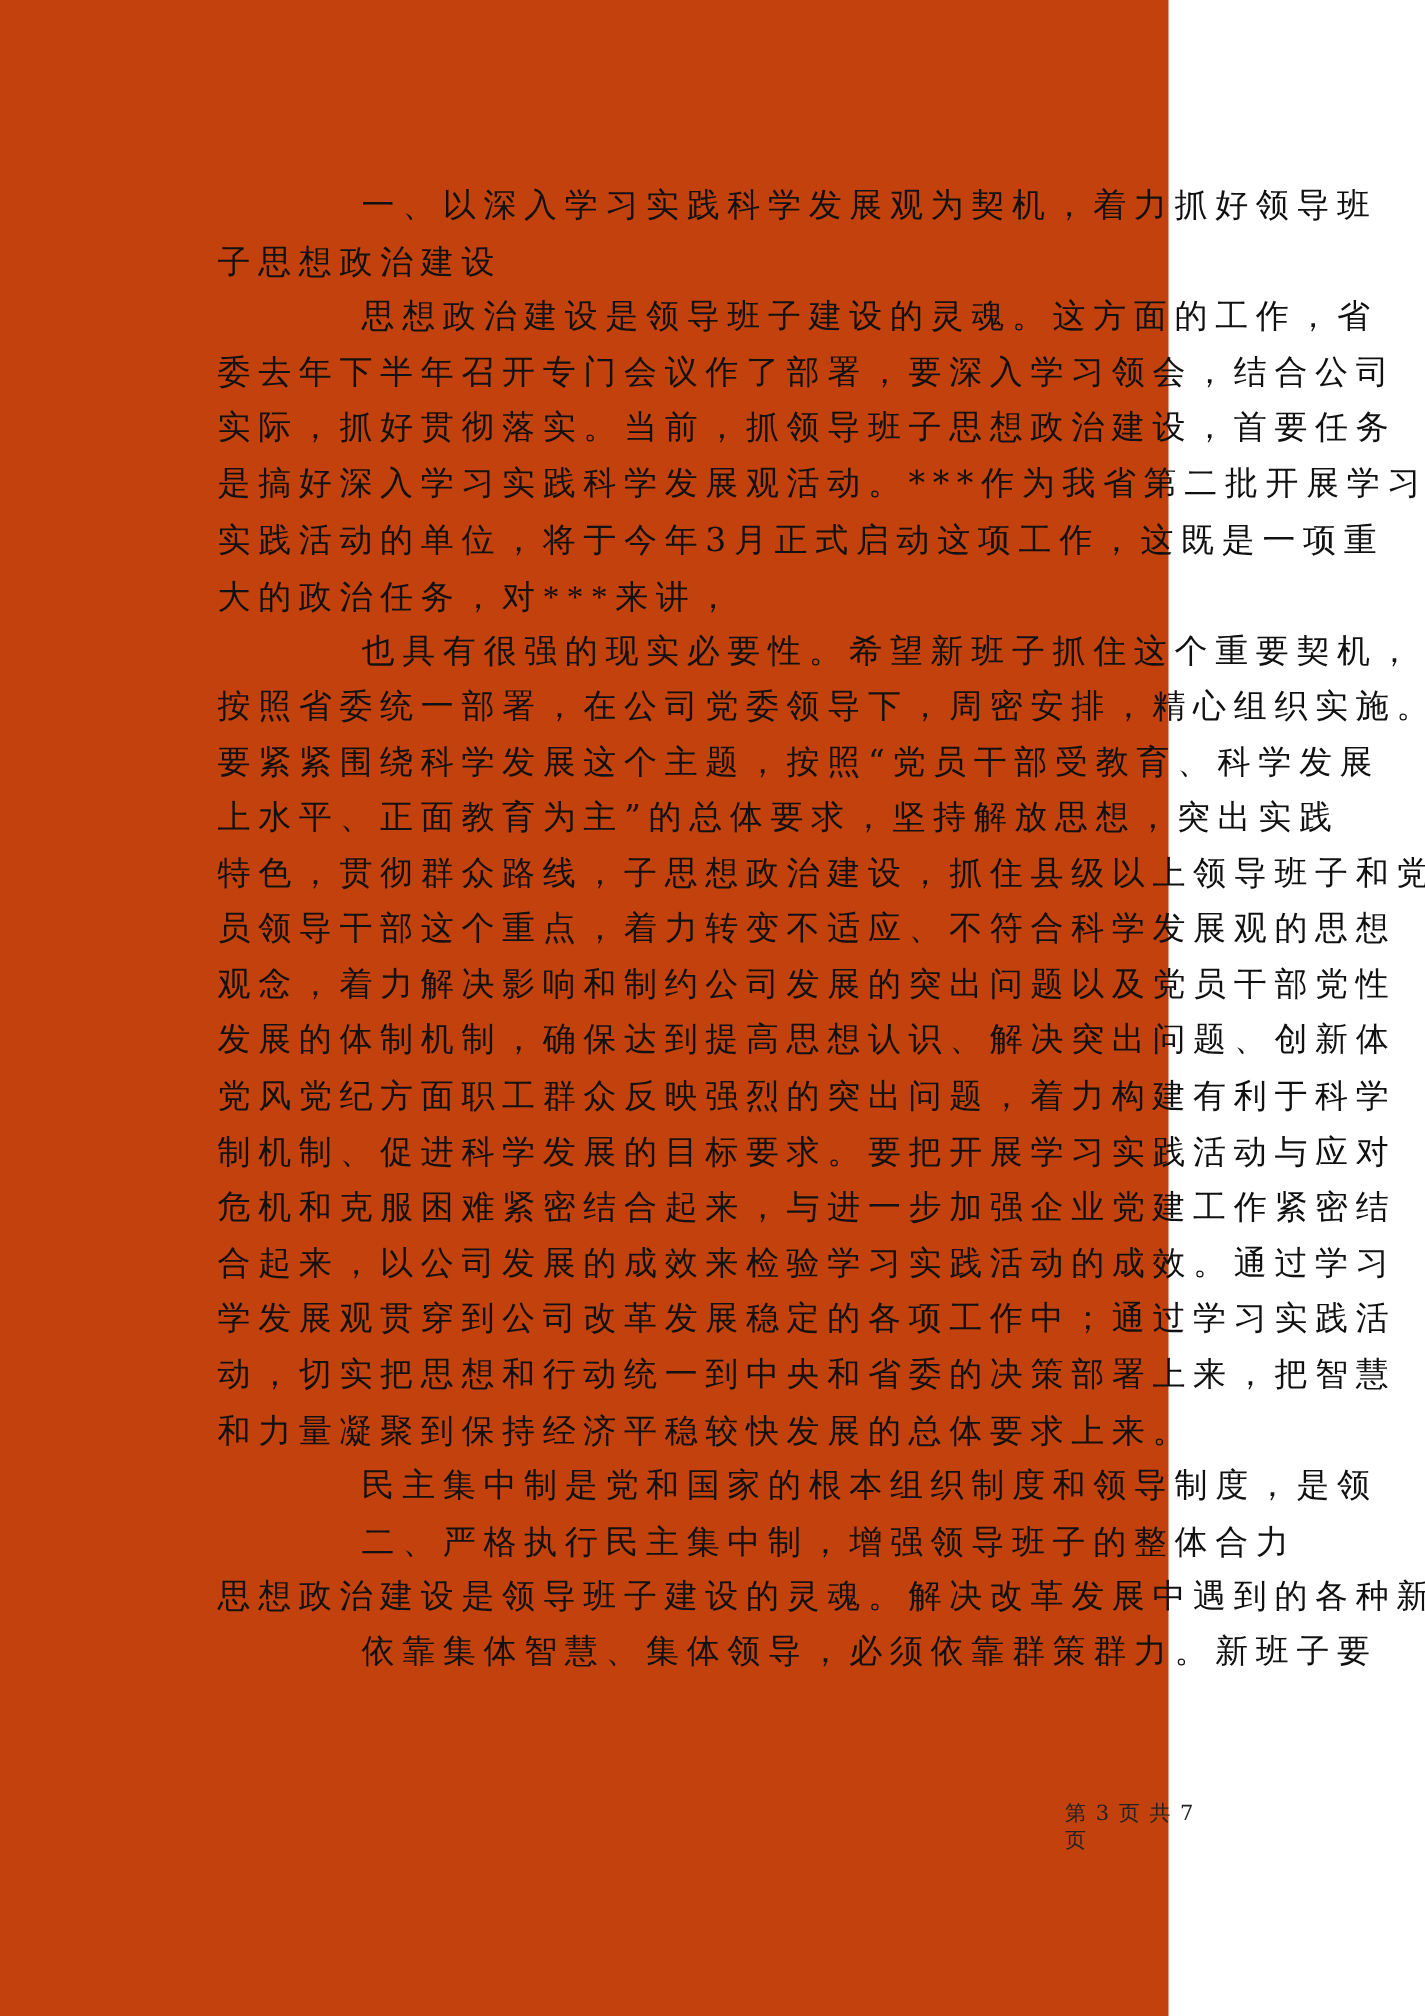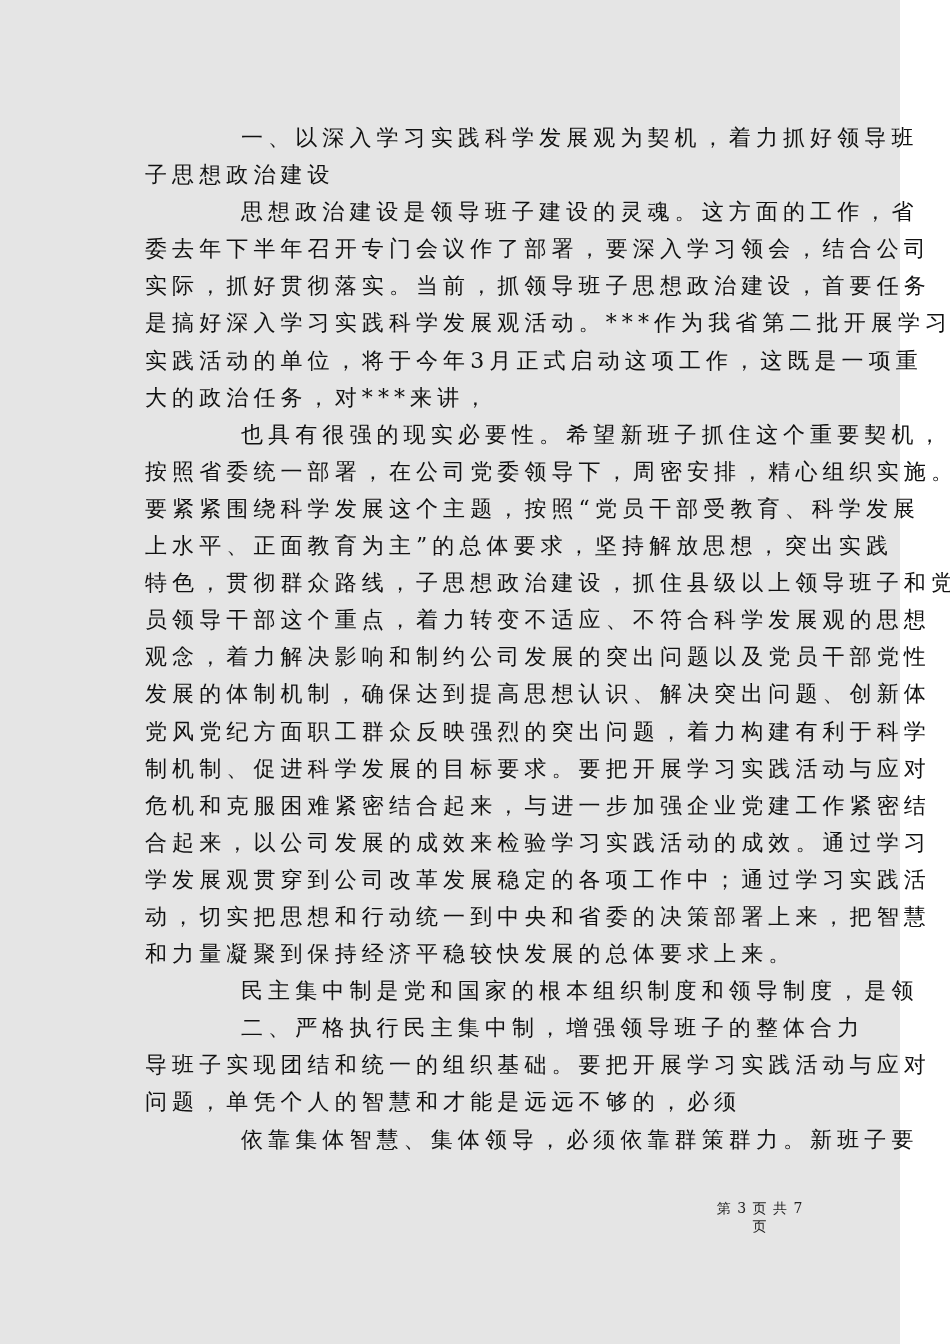--- a/index.html
+++ b/index.html
@@ -11,52 +11,53 @@
       width: 950px;
       height: 1344px;
       position: relative;
       overflow: hidden;
       font-family: "DejaVu Serif", "Liberation Serif", serif;
       color: #111111;
     }
     .page {
       position: absolute;
       left: 0; top: 0;
-      width: 900px;
+      width: 779px;
       height: 1344px;
-      background: #e5e5e5;
+      background: #c2410c;
     }
     .content {
       position: absolute;
       left: 145px;
       top: 119px;
       width: 660px;
     }
     .line {
       height: 37.1px;
       line-height: 37.1px;
       font-size: 22px;
       white-space: nowrap;
       letter-spacing: 5.1px;
       text-align: justify;
       text-align-last: justify;
       overflow: visible;
     }
     .line.last {
       text-align-last: left;
+      font-family: Liberation Serif, serif;
     }
     .line.indent {
       padding-left: 96px;
     }
     .footer {
       position: absolute;
       left: 710px;
       top: 1200px;
       width: 100px;
-      text-align: center;
+      text-align: left;
       font-size: 14px;
       color: #222;
       font-family: "DejaVu Serif", "Liberation Serif", serif;
       letter-spacing: 1px;
     }
   </style>
 </head>
 <body>
 
 <div class="page">
@@ -79,19 +80,18 @@
     <div class="line">发展的体制机制，确保达到提高思想认识、解决突出问题、创新体</div>
     <div class="line">党风党纪方面职工群众反映强烈的突出问题，着力构建有利于科学</div>
     <div class="line">制机制、促进科学发展的目标要求。要把开展学习实践活动与应对</div>
     <div class="line">危机和克服困难紧密结合起来，与进一步加强企业党建工作紧密结</div>
     <div class="line">合起来，以公司发展的成效来检验学习实践活动的成效。通过学习</div>
     <div class="line">学发展观贯穿到公司改革发展稳定的各项工作中；通过学习实践活</div>
     <div class="line">动，切实把思想和行动统一到中央和省委的决策部署上来，把智慧</div>
     <div class="line last">和力量凝聚到保持经济平稳较快发展的总体要求上来。</div>
     <div class="line indent">民主集中制是党和国家的根本组织制度和领导制度，是领</div>
     <div class="line indent last">二、严格执行民主集中制，增强领导班子的整体合力</div>
-    <div class="line">导班子实现团结和统一的组织基础。要把开展学习实践活动与应对</div>
-    <div class="line last">问题，单凭个人的智慧和才能是远远不够的，必须</div>
+    <div class="line">思想政治建设是领导班子建设的灵魂。解决改革发展中遇到的各种新</div>
     <div class="line indent">依靠集体智慧、集体领导，必须依靠群策群力。新班子要</div>
   </div>
 
   <div class="footer">第 3 页 共 7 页</div>
 </div>
 
 </body></html>

